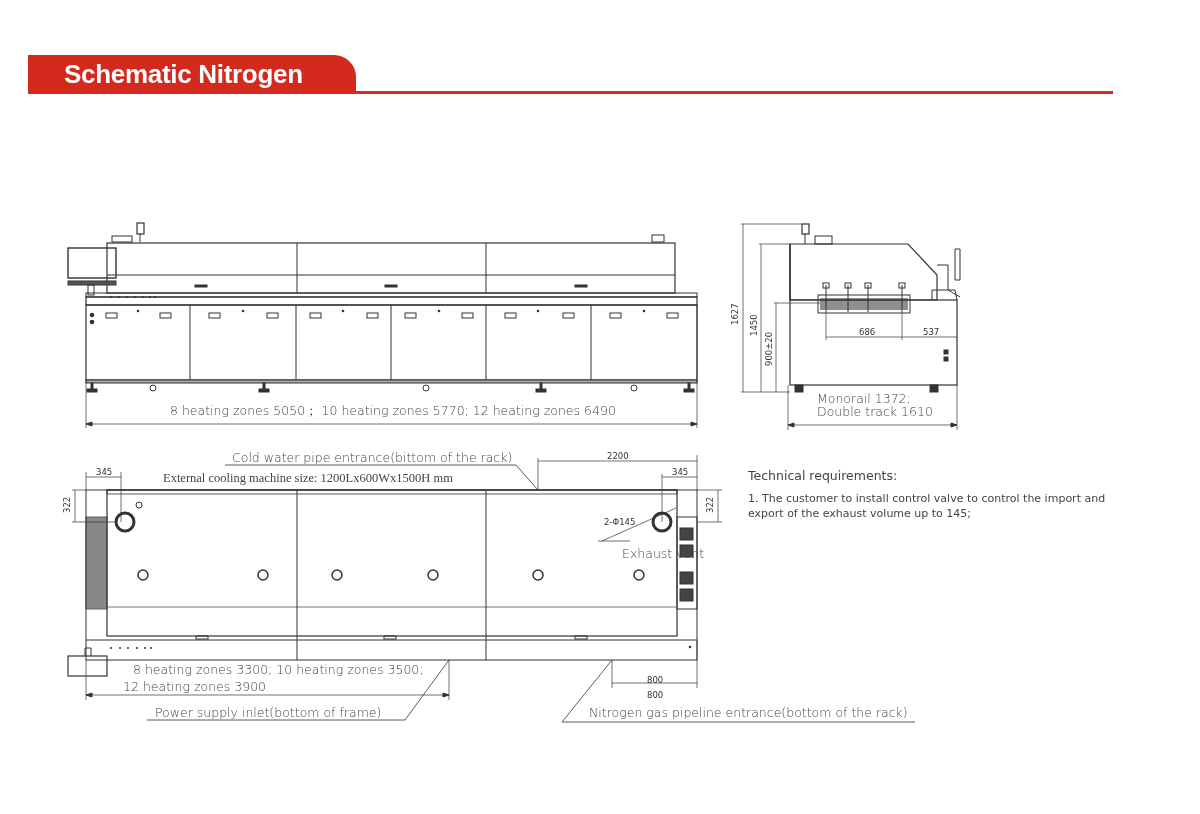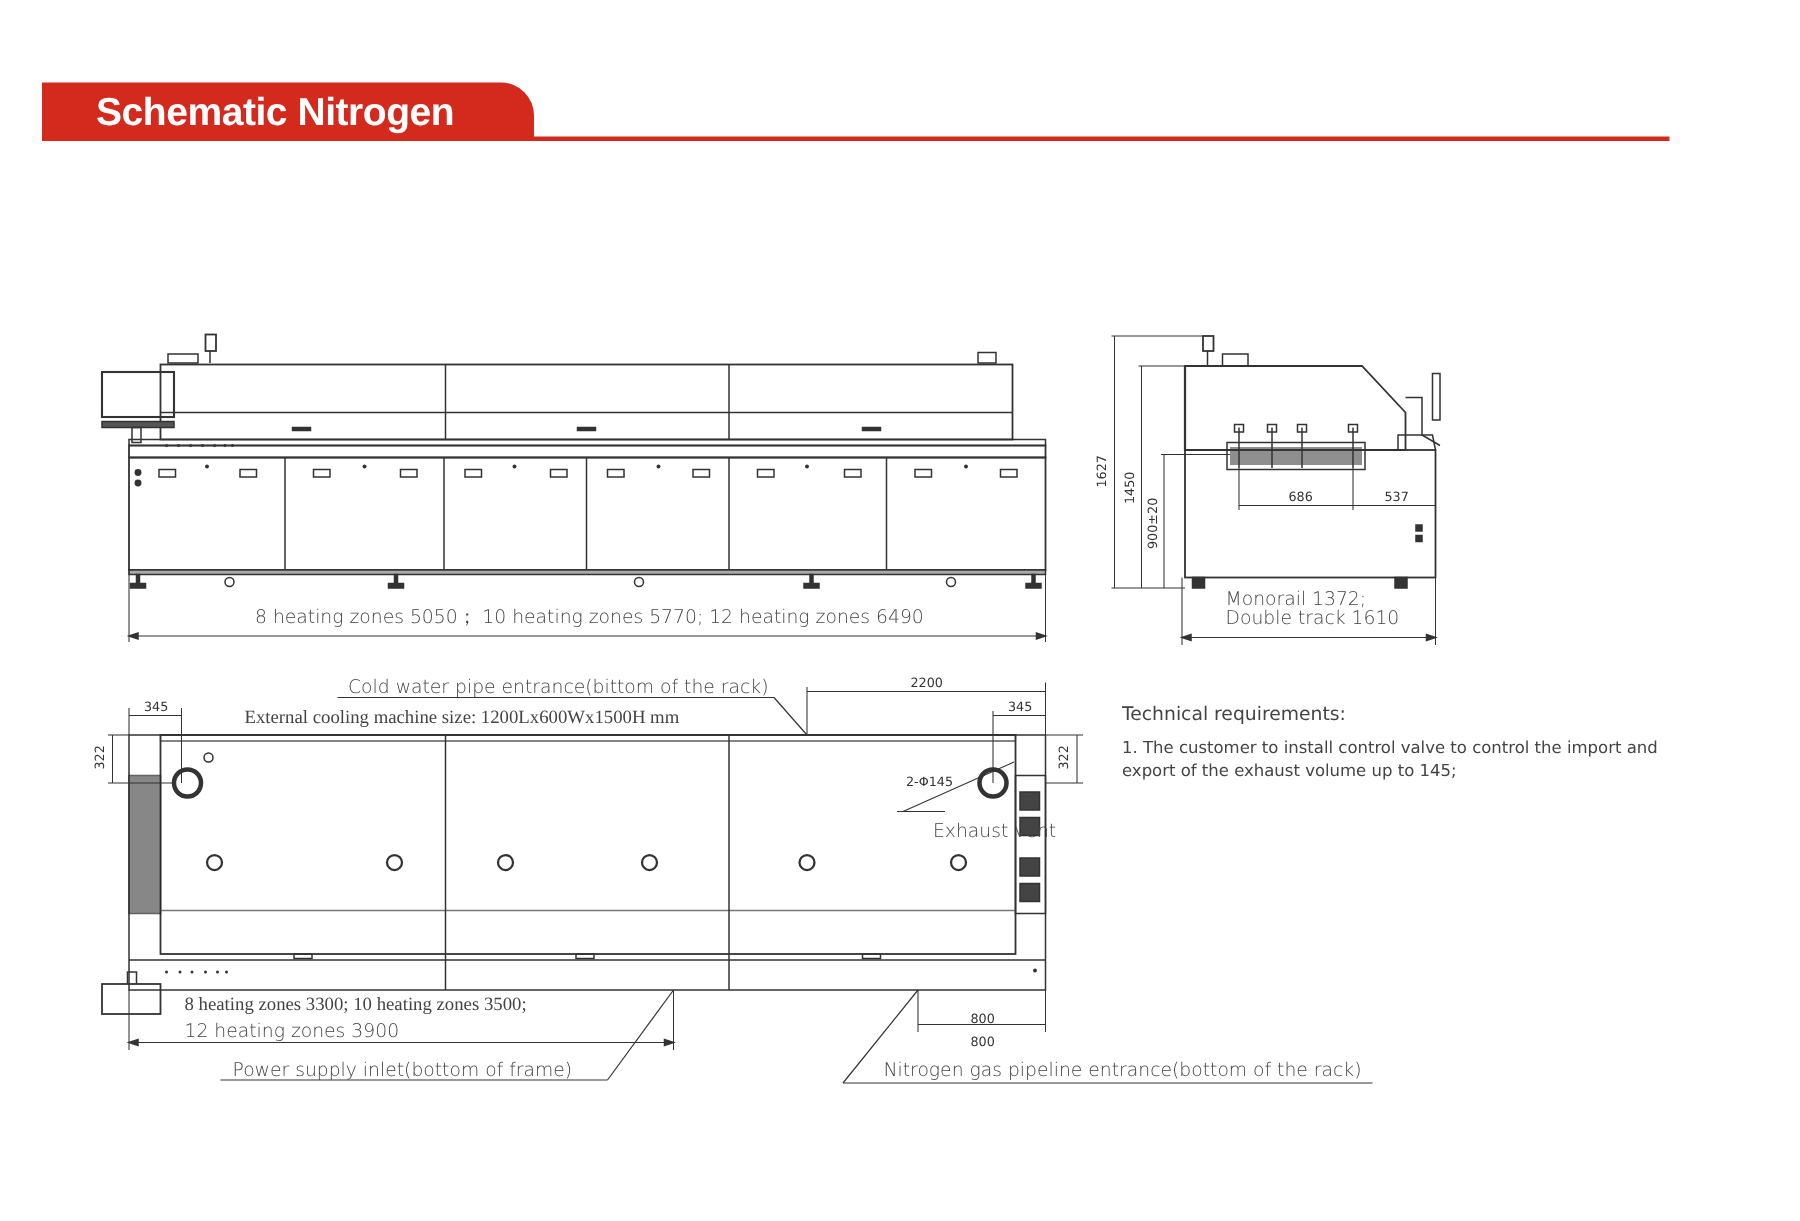--- a/index.html
+++ b/index.html
@@ -261,21 +261,21 @@
 
 <div class="lbl" style="left:232px; top:450px;text-align:right;">Cold water pipe entrance(bittom of the rack)</div>
 <div class="lbl" style="left:163px; top:471px;font-family:Liberation Serif, serif;">External cooling machine size: 1200Lx600Wx1500H mm</div>
 <div class="dim" style="left:96px; top:467px;">345</div>
 <div class="dim vert" style="left:62px; top:513px;">322</div>
 <div class="dim" style="left:607px; top:451px;">2200</div>
 <div class="dim" style="left:672px; top:467px;">345</div>
 <div class="dim vert" style="left:705px; top:513px;">322</div>
 <div class="dim" style="left:604px; top:517px;">2-Φ145</div>
 <div class="lbl" style="left:586px; top:546px;margin-left:36px;">Exhaust vent</div>
-<div class="lbl" style="left:123px; top:662px;font-family:Liberation Serif, serif;">8 heating zones 3300; 10 heating zones 3500;</div>
+<div class="lbl" style="left:133px; top:662px;">8 heating zones 3300; 10 heating zones 3500;</div>
 <div class="lbl" style="left:123px; top:679px;">12 heating zones 3900</div>
 <div class="lbl" style="left:155px; top:705px;">Power supply inlet(bottom of frame)</div>
 <div class="dim" style="left:647px; top:675px;">800</div>
 <div class="dim" style="left:647px; top:690px;">800</div>
 <div class="lbl" style="left:589px; top:705px;">Nitrogen gas pipeline entrance(bottom of the rack)</div>
 
 <div class="tech">
   <div class="tech-title">Technical requirements:</div>
   <div class="tech-item">1. The customer to install control valve to control the import and export of the exhaust volume up to 145;</div>
 </div>

